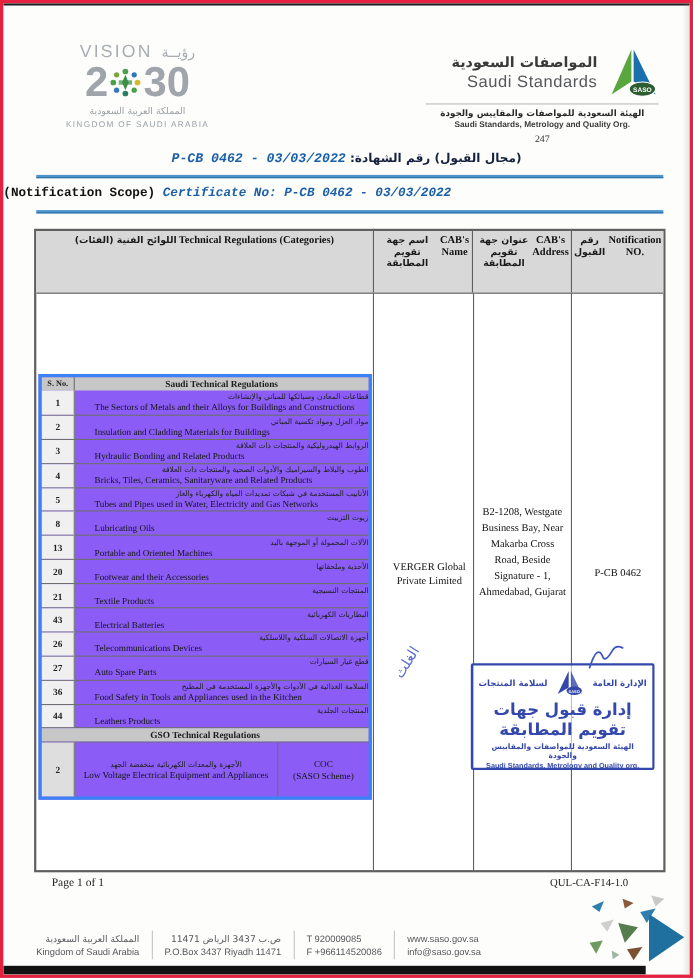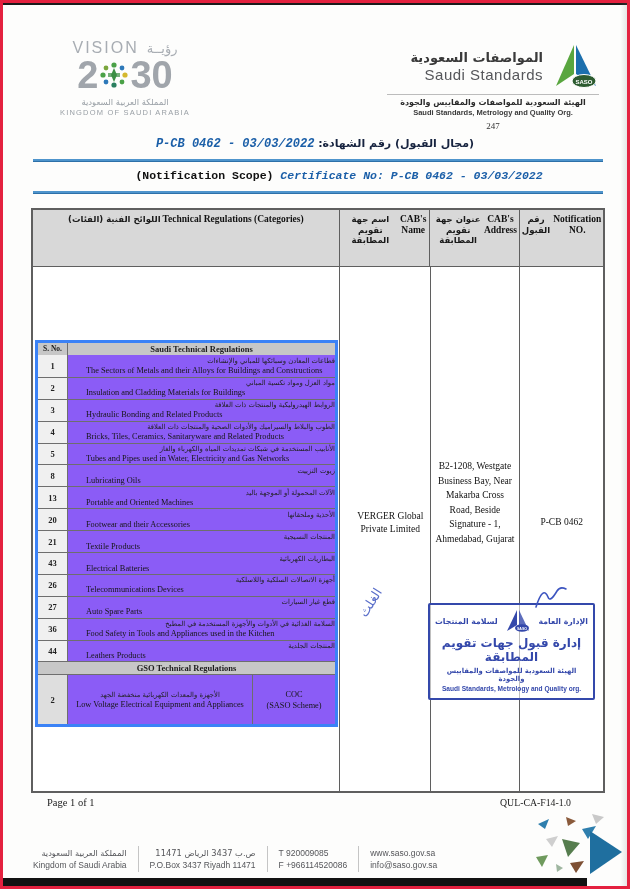--- a/index.html
+++ b/index.html
@@ -35,22 +35,22 @@
   .saso .org-en { font-family:"Liberation Sans",sans-serif; font-weight:bold; font-size:7.5px; color:#3a3a3a; text-align:center; margin-top:1px; }
   .saso .pagenum { font-size:9px; color:#333; text-align:center; margin-top:4px; }
 
   
   .cert-ar { position:absolute; top:134px; left:0; right:0; text-align:center; direction:rtl;
     font-family:"DejaVu Sans",sans-serif; font-size:11px; font-weight:bold; color:#16233f; }
   .cert-ar .val { font-family:"Liberation Mono","DejaVu Sans Mono",monospace; font-style:italic; font-weight:bold;
     color:#1b5fa8; font-size:12px; direction:ltr; unicode-bidi:embed; }
   .blue-rule { position:absolute; left:30px; width:570px; height:3px; background:#4e94cc; border-bottom:1px solid #2d70a8; }
   .rule1 { top:156px; } .rule2 { top:188px; }
-  .cert-en { position:absolute; top:166px; left:0; right:0; text-align:center;
-    font-family:"Liberation Mono","DejaVu Sans Mono",monospace; font-size:11.5px; font-weight:bold; color:#111;margin-left:48px; }
+  .cert-en { position:absolute; top:166px; left:0; right:0; text-align:left;
+    font-family:"Liberation Mono","DejaVu Sans Mono",monospace; font-size:11.5px; font-weight:bold; color:#111; }
   .cert-en .val { color:#1b5fa8; font-style:italic; }
 
   
   .outer-table { position:absolute; left:28px; top:205px; width:574px; height:585px; border:2px solid #5f5f5f; background:#fff; }
   .thead { display:flex; height:57px; background:#d8d8d8; border-bottom:1px solid #5f5f5f; }
   .thead .hcell { display:flex; flex-direction:row; justify-content:space-between; padding:4px 2px 3px 2px; text-align:center; }
   .thead .hc1 { width:307px; justify-content:center; gap:2px; }
   .thead .hc2 { width:91px; border-left:1px solid #5f5f5f; }
   .thead .hc3 { width:90px; border-left:1px solid #5f5f5f; }
   .thead .hc4 { width:84px; border-left:1px solid #5f5f5f; justify-content:center; gap:3px; }
@@ -88,21 +88,21 @@
   
   .cab-name { position:absolute; top:243px; left:14px; right:3px; text-align:center; font-size:9.5px; line-height:13px; color:#111; }
   .cab-address { position:absolute; top:192px; left:4px; right:4px; text-align:center; font-size:9.5px; line-height:14.5px; color:#111; }
   .notif-no { position:absolute; top:250px; left:0; right:0; text-align:center; font-size:9.5px; color:#111; }
 
   
   .stamp { position:absolute; left:425px; top:600px; width:167px; height:97px; border:2px solid #3448ab; border-radius:2px;
     background:rgba(255,255,255,.6); color:#3448ab; padding:4px 5px 3px 5px; z-index:5; }
   .stamp .line1 { display:flex; direction:rtl; justify-content:space-between; align-items:center;
     font-family:"DejaVu Sans",sans-serif; font-weight:bold; font-size:7.8px; }
-  .stamp .line2 { font-family:"DejaVu Sans",sans-serif; font-weight:bold; font-size:12px; text-align:center; margin-top:3px; direction:rtl; }
+  .stamp .line2 { font-family:"DejaVu Sans",sans-serif; font-weight:bold; font-size:15px; text-align:center; margin-top:3px; direction:rtl; }
   .stamp .line3 { font-family:"DejaVu Sans",sans-serif; font-weight:bold; font-size:6.8px; text-align:center; margin-top:3px; direction:rtl; }
   .stamp .line4 { font-family:"Liberation Sans",sans-serif; font-weight:bold; font-size:6.6px; text-align:center; margin-top:2px; }
 
   .handwriting-note { position:absolute; left:352px; top:592px; color:#3d55c0; font-family:"DejaVu Sans",sans-serif;
     font-size:13px; transform:rotate(-58deg); opacity:.85; z-index:6; }
   .handwriting-sig { position:absolute; left:530px; top:580px; z-index:6; }
 
   
   .page-note { position:absolute; left:44px; top:794px; font-size:10.5px; color:#222; }
   .doc-code { position:absolute; left:497px; top:794px; font-size:9.8px; color:#222; }

